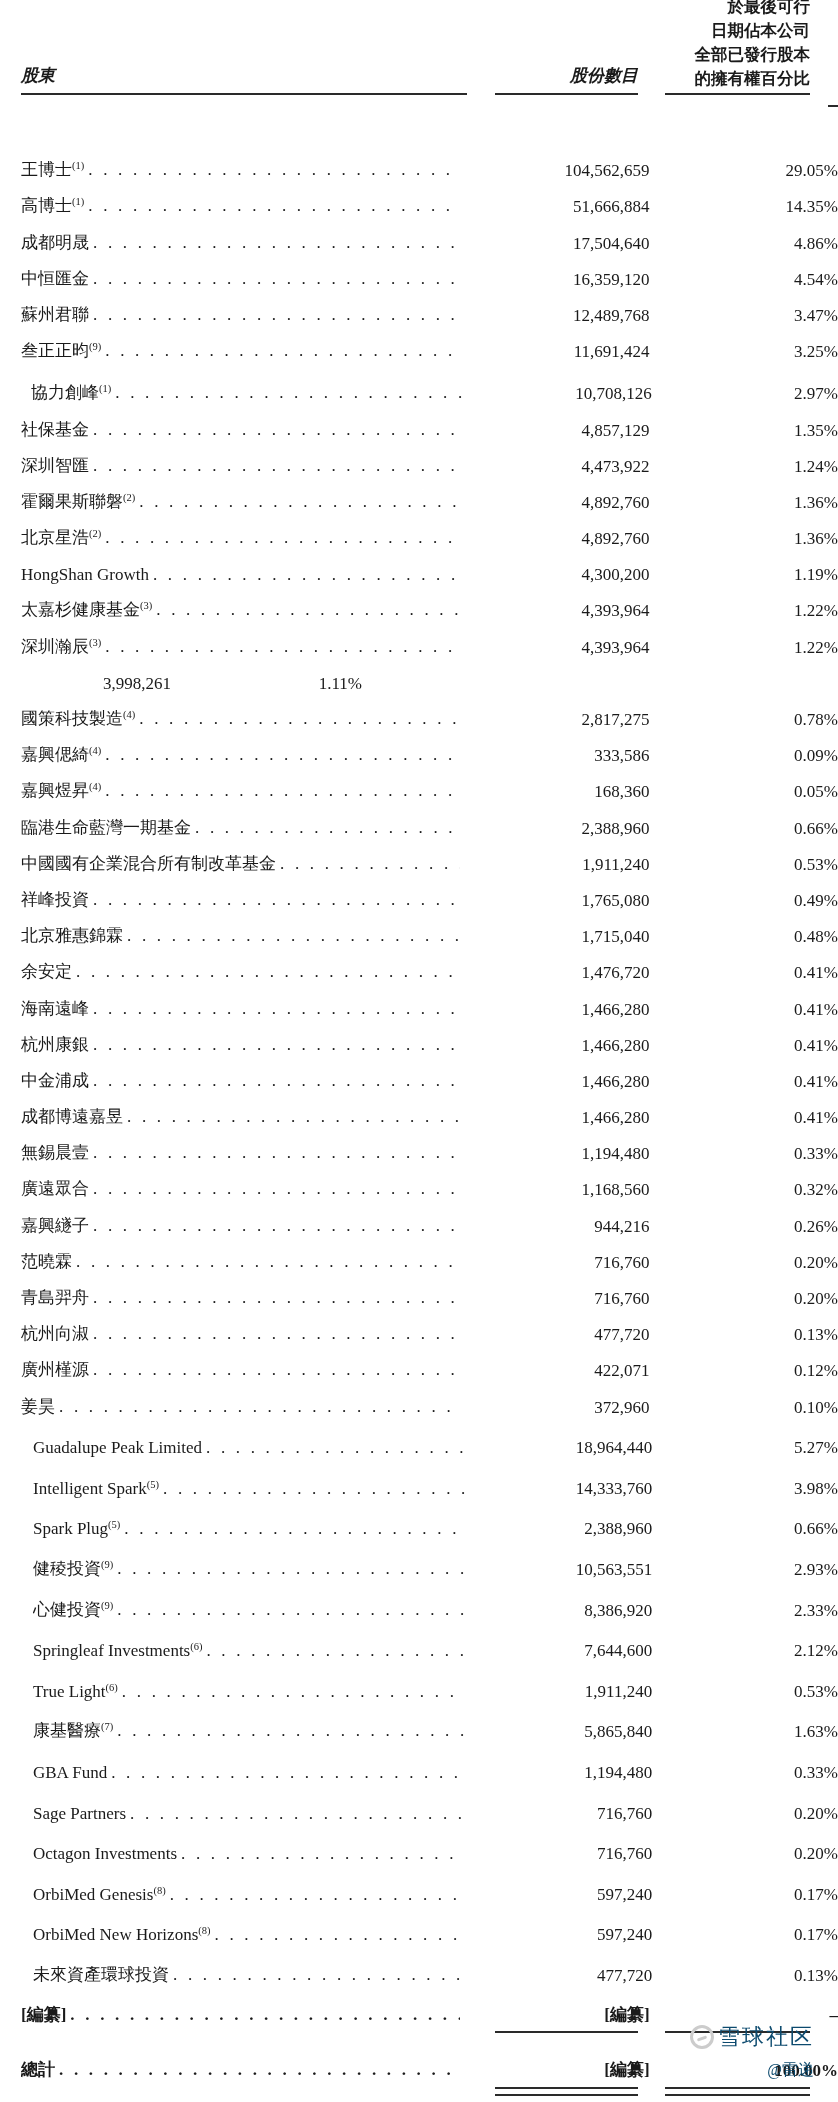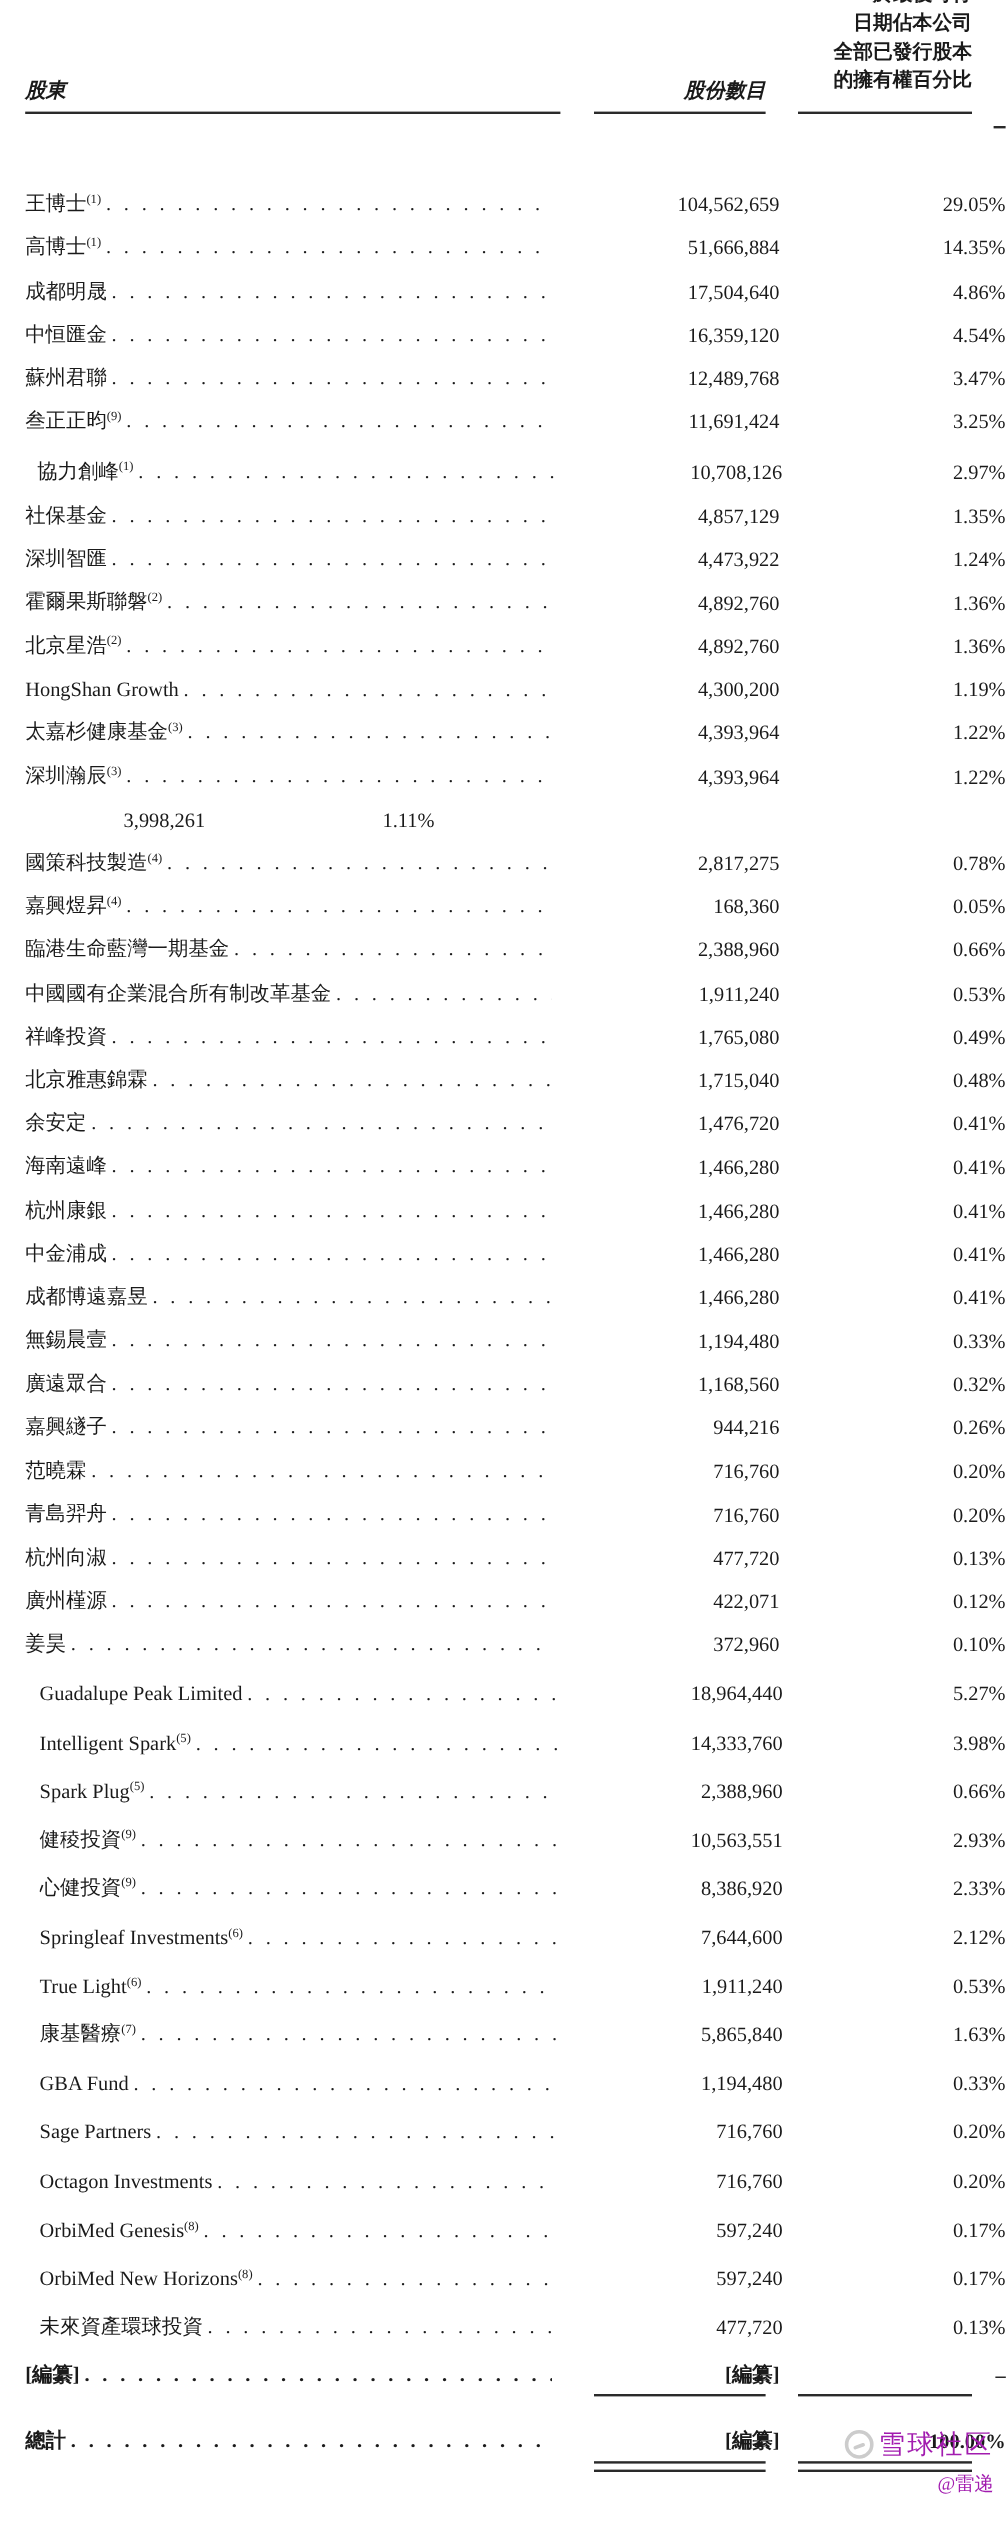--- a/index.html
+++ b/index.html
@@ -12,21 +12,21 @@
   .page{position:relative;width:838px;height:2102px;}
 
   
   .thead{position:relative;height:107px;}
   .hcell{position:absolute;bottom:12px;border-bottom:2px solid #2a2a2a;}
   .hcol1{left:21px;width:446px;}
   .hcol2{left:495px;width:143px;text-align:right;}
   .hcol3{left:665px;width:145px;text-align:right;}
   .hcell .htxt{font-weight:bold;font-size:17px;line-height:24px;padding-bottom:5px;font-style:italic;}
   .hcol3 .hline{font-weight:bold;font-size:16.5px;line-height:24px;text-align:right;white-space:nowrap;}
-  .hcol3 .pad{padding-bottom:14px;}
+  .hcol3 .pad{padding-bottom:2px;}
   .edge-stub{position:absolute;right:0;bottom:0;width:10px;border-bottom:2px solid #2a2a2a;height:0;}
 
   .head-spacer{height:38px;}
 
   
   .row{display:flex;align-items:flex-end;height:36.2px;box-sizing:border-box;padding-top:9px;gap:21px;}
   .row.wide{height:40.6px;padding-top:11px;padding-left:12px;}
   .row.gap-sm{margin-top:6px;margin-left:10px;}
   .cell{font-size:17px;white-space:nowrap;}
   .name{margin-left:21px;width:446px;display:flex;align-items:baseline;overflow:hidden;}
@@ -44,21 +44,21 @@
   .rule-row .r2{position:absolute;left:495px;width:143px;height:2px;background:#2a2a2a;}
   .rule-row .r3{position:absolute;left:665px;width:145px;height:2px;background:#2a2a2a;}
   .rule-row.dbl{height:9px;margin-top:6px;}
   .rule-row.dbl .r2,.rule-row.dbl .r3{height:2px;}
   .rule-row.dbl .b{top:7px;}
 
   .compile-row{height:40px;padding-top:11px;}
   .total-row{height:48px;padding-top:17px;}
 
   
-  .watermark{position:absolute;right:10px;top:2022px;width:160px;color:#a21caf;text-align:right;pointer-events:none;}
+  .watermark{position:absolute;right:24px;top:2022px;width:160px;color:#0c4a6e;text-align:right;pointer-events:none;}
   .wm-top{display:flex;align-items:center;justify-content:flex-end;gap:4px;}
   .wm-logo{width:24px;height:24px;border:3px solid #cccccc;border-radius:50%;box-sizing:border-box;position:relative;flex:0 0 auto;}
   .wm-logo::after{content:"";position:absolute;left:4px;top:9px;width:10px;height:3px;background:#cccccc;border-radius:2px;transform:rotate(-20deg);}
   .wm-name{font-size:22px;letter-spacing:2px;white-space:nowrap;}
   .wm-user{font-size:16px;margin-top:8px;white-space:nowrap;}
 </style>
 </head>
 <body>
 
 <div class="page">
@@ -215,20 +215,28 @@
 
   <div class="row">
     <div class="cell name">
       <span class="nm"><span>國策科技製造</span><sup>(4)</sup></span>
       <span class="leader"></span>
     </div>
     <div class="cell shares">2,817,275</div>
     <div class="cell pct">0.78%</div>
   </div>
 
+  <div class="row">
+    <div class="cell name">
+      <span class="nm"><span>嘉興偲綺</span><sup>(4)</sup></span>
+      <span class="leader"></span>
+    </div>
+    <div class="cell shares">333,586</div>
+    <div class="cell pct">0.09%</div>
+  </div>
 
   <div class="row">
     <div class="cell name">
       <span class="nm"><span>嘉興煜昇</span><sup>(4)</sup></span>
       <span class="leader"></span>
     </div>
     <div class="cell shares">168,360</div>
     <div class="cell pct">0.05%</div>
   </div>
 

